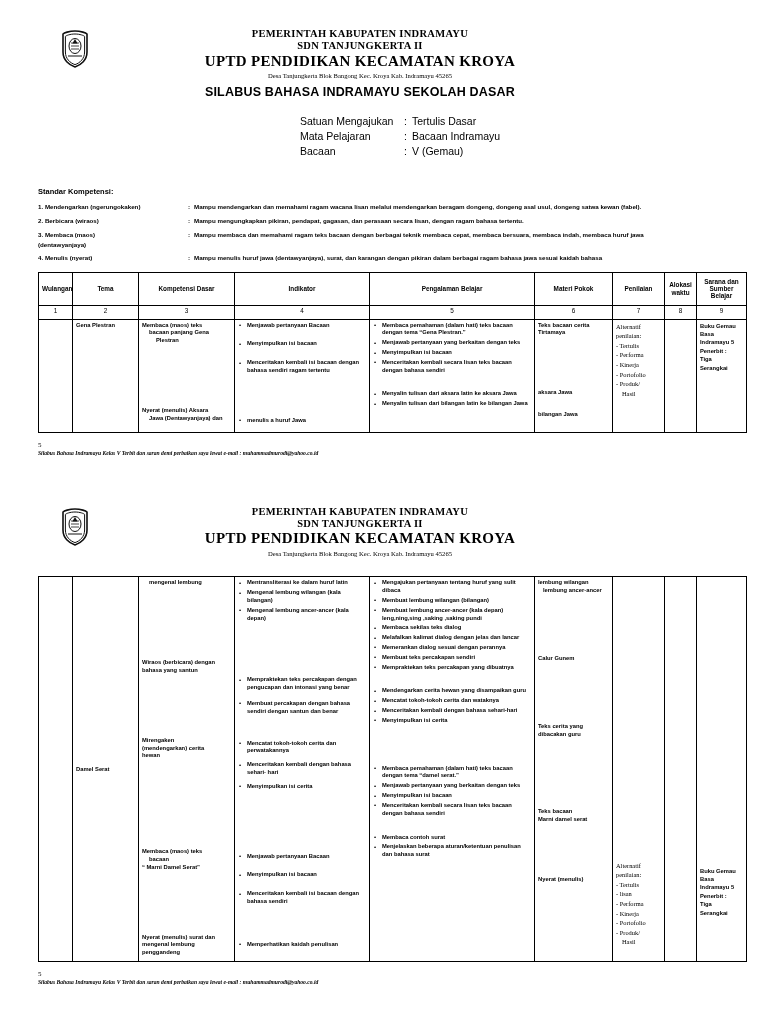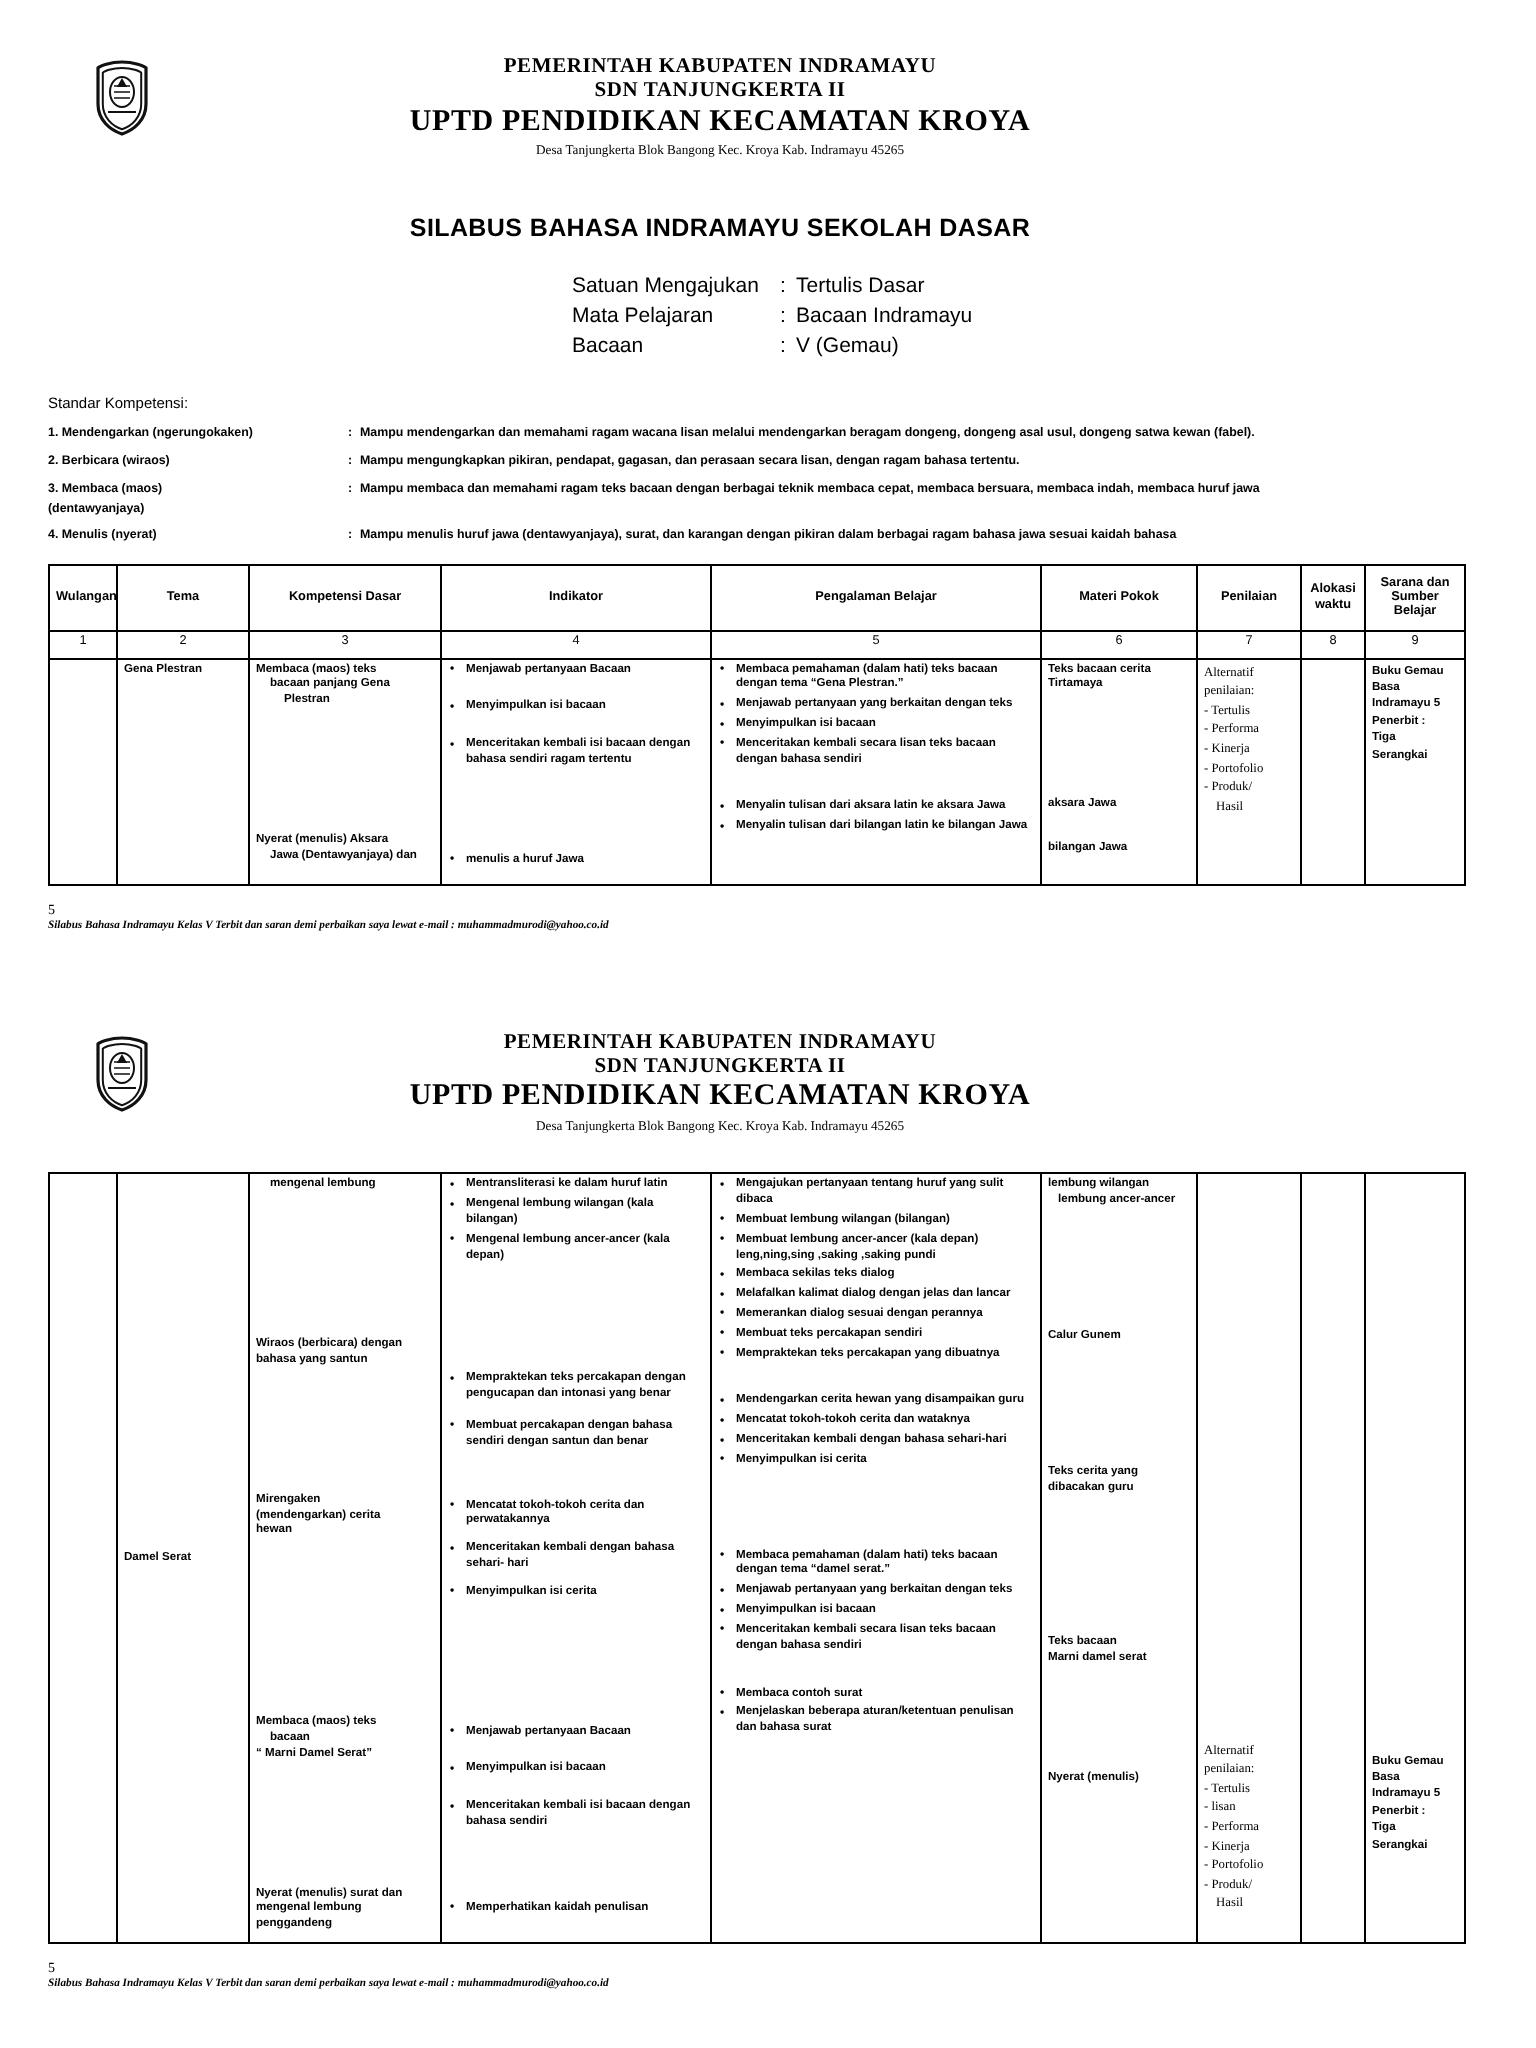--- a/index.html
+++ b/index.html
@@ -12,21 +12,21 @@
     height: 1024px;
     font-family: "Liberation Sans", sans-serif;
     color: #000000;
     overflow: hidden;
     position: relative;
   }
   .page {
     position: relative;
     width: 720px;
     box-sizing: border-box;
-    padding: 0 24px;
+    padding: 0 38px;
   }
   .page-1 { padding-top: 28px; }
   .page-2 { padding-top: 24px; }
 
   
   .letterhead {
     position: relative;
     text-align: center;
     padding-bottom: 4px;
   }
@@ -51,38 +51,37 @@
     font-size: 6.6px;
     line-height: 1.4;
     margin-top: 1px;
   }
 
   .doc-title {
     text-align: center;
     font-size: 12.5px;
     font-weight: bold;
     letter-spacing: 0.2px;
-    margin-top: 22px;
   }
 
   .meta {
     margin-top: 15px;
     padding-left: 262px;
     font-size: 10.5px;
     line-height: 1.45;
   }
   .meta-row { display: flex; }
   .meta-label { width: 104px; }
   .meta-sep { width: 8px; }
   .meta-value { }
 
   .sk-title {
-    margin-top: 16px;
+    margin-top: 28px;
     font-size: 7.5px;
-    font-weight: normal;
+    font-weight: bold;
   }
   .sk-list { margin-top: 7px; }
   .sk-item {
     display: flex;
     font-size: 6.2px;
     font-weight: bold;
     line-height: 1.3;
     margin-bottom: 6px;
   }
   .sk-num { width: 150px; flex: 0 0 150px; }

